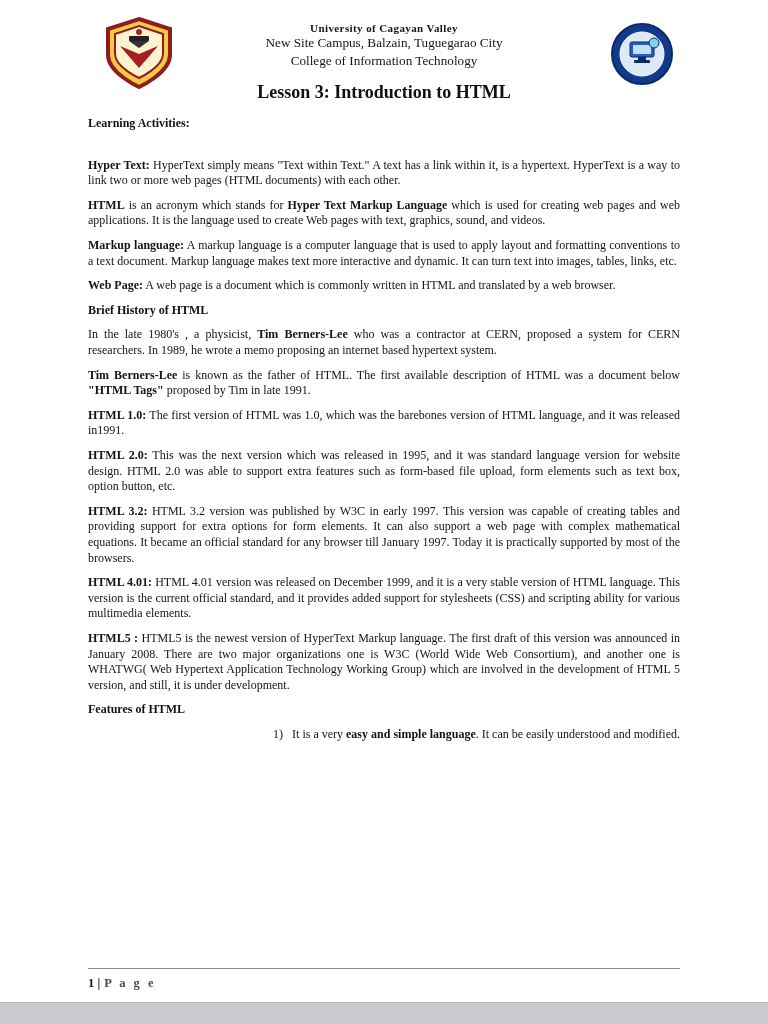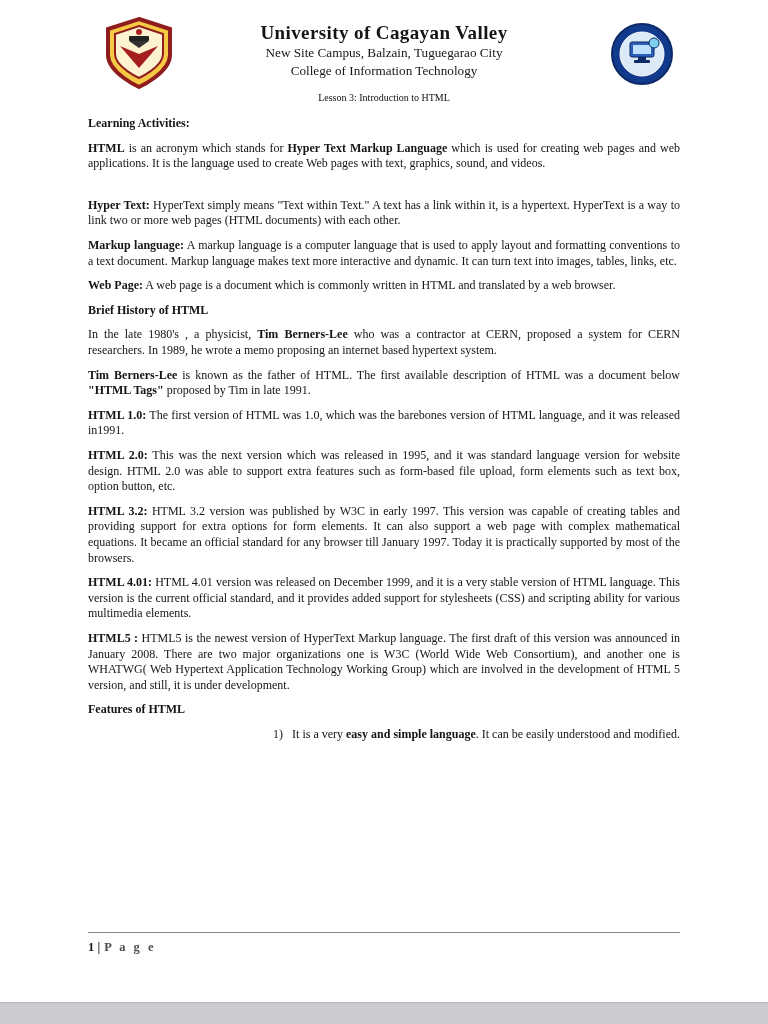--- a/index.html
+++ b/index.html
@@ -15,32 +15,32 @@
     height: 1024px;
     background: #ffffff;
     overflow: hidden;
   }
   
   .header { position: relative; padding-top: 22px; text-align: center; }
   .logo { position: absolute; display: inline-block; }
   .logo-left  { left: 102px; top: 16px; }
   .logo-right { right: 94px; top: 22px; }
   .uni-name {
-    font-size: 19px;
+    font-size: 11px;
     font-weight: bold;
     letter-spacing: 0.4px;
     color: #151515;
     text-align: center;
   }
   .header-line { font-size: 13.2px; line-height: 1.33; color: #151515; }
   .doc-title {
     margin-top: 13px;
     text-align: center;
-    font-size: 10px;
-    font-weight: normal;
+    font-size: 18px;
+    font-weight: bold;
     color: #101010;
   }
   
   .doc-body {
     margin-top: 4px;
     padding: 0 88px;
     font-size: 12px;
     line-height: 1.3;
     text-align: justify;
     color: #141414;
@@ -51,21 +51,21 @@
   .block.heading { font-weight: bold; text-align: left; }
   .block.space-before { margin-top: 26px; }
   .seg.bold { font-weight: bold; }
   .block.list-item { padding-left: 26px; text-align: right; }
   .list-num { margin-right: 9px; }
   
   .footer {
     position: absolute;
     left: 88px;
     right: 88px;
-    top: 932px;
+    top: 968px;
     border-top: 1px solid #8a8a8a;
     padding-top: 7px;
     font-size: 12.5px;
     font-weight: bold;
     text-align: left;
     background: #ffffff;
   }
   .page-num { color: #1a1a1a; margin-right: 4px; }
   .page-label { color: #4d4d4d; letter-spacing: 2.5px; }
   
@@ -110,22 +110,22 @@
         <rect x="24" y="38" width="16" height="3" rx="1" fill="#0b2a66"></rect>
         <circle cx="44" cy="21" r="5" fill="#7fd1f0" stroke="#0b2a66"></circle>
       </svg>
     </span>
   </header>
 
   <h1 class="doc-title">Lesson 3: Introduction to HTML</h1>
 
   <main class="doc-body" id="doc-body">
       <p class="block heading"><span class="seg bold">Learning Activities:</span></p>
+      <p class="block paragraph space-before"><span class="seg bold">Hyper Text:</span><span class="seg"> HyperText simply means "Text within Text." A text has a link within it, is a hypertext. HyperText is a way to link two or more web pages (HTML documents) with each other.</span></p>
       <p class="block paragraph"><span class="seg bold">HTML</span><span class="seg"> is an acronym which stands for </span><span class="seg bold">Hyper Text Markup Language</span><span class="seg"> which is used for creating web pages and web applications. It is the language used to create Web pages with text, graphics, sound, and videos.</span></p>
-      <p class="block paragraph space-before"><span class="seg bold">Hyper Text:</span><span class="seg"> HyperText simply means "Text within Text." A text has a link within it, is a hypertext. HyperText is a way to link two or more web pages (HTML documents) with each other.</span></p>
       <p class="block paragraph"><span class="seg bold">Markup language:</span><span class="seg"> A markup language is a computer language that is used to apply layout and formatting conventions to a text document. Markup language makes text more interactive and dynamic. It can turn text into images, tables, links, etc.</span></p>
       <p class="block paragraph"><span class="seg bold">Web Page:</span><span class="seg"> A web page is a document which is commonly written in HTML and translated by a web browser.</span></p>
       <p class="block heading"><span class="seg bold">Brief History of HTML</span></p>
       <p class="block paragraph"><span class="seg">In the late 1980's , a physicist, </span><span class="seg bold">Tim Berners-Lee</span><span class="seg"> who was a contractor at CERN, proposed a system for CERN researchers. In 1989, he wrote a memo proposing an internet based hypertext system.</span></p>
       <p class="block paragraph"><span class="seg bold">Tim Berners-Lee</span><span class="seg"> is known as the father of HTML. The first available description of HTML was a document below </span><span class="seg bold">"HTML Tags"</span><span class="seg"> proposed by Tim in late 1991.</span></p>
       <p class="block paragraph"><span class="seg bold">HTML 1.0:</span><span class="seg"> The first version of HTML was 1.0, which was the barebones version of HTML language, and it was released in1991.</span></p>
       <p class="block paragraph"><span class="seg bold">HTML 2.0:</span><span class="seg"> This was the next version which was released in 1995, and it was standard language version for website design. HTML 2.0 was able to support extra features such as form-based file upload, form elements such as text box, option button, etc.</span></p>
       <p class="block paragraph"><span class="seg bold">HTML 3.2:</span><span class="seg"> HTML 3.2 version was published by W3C in early 1997. This version was capable of creating tables and providing support for extra options for form elements. It can also support a web page with complex mathematical equations. It became an official standard for any browser till January 1997. Today it is practically supported by most of the browsers.</span></p>
       <p class="block paragraph"><span class="seg bold">HTML 4.01:</span><span class="seg"> HTML 4.01 version was released on December 1999, and it is a very stable version of HTML language. This version is the current official standard, and it provides added support for stylesheets (CSS) and scripting ability for various multimedia elements.</span></p>
       <p class="block paragraph"><span class="seg bold">HTML5 :</span><span class="seg"> HTML5 is the newest version of HyperText Markup language. The first draft of this version was announced in January 2008. There are two major organizations one is W3C (World Wide Web Consortium), and another one is WHATWG( Web Hypertext Application Technology Working Group) which are involved in the development of HTML 5 version, and still, it is under development.</span></p>

